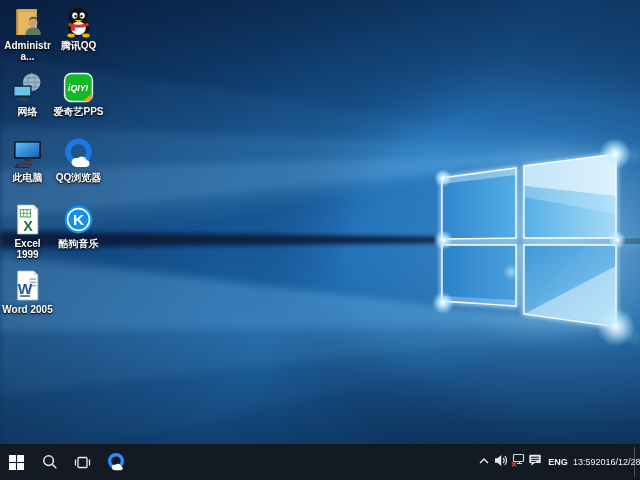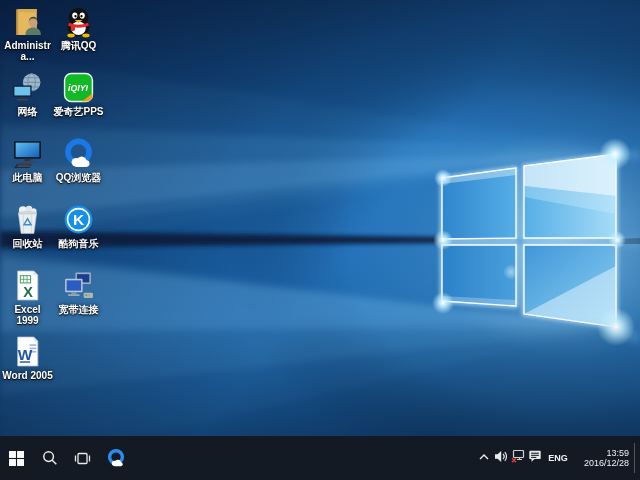--- a/index.html
+++ b/index.html
@@ -13,29 +13,29 @@
   .icon-col{display:flex;flex-direction:column;width:51px;}
   .dicon{height:66px;display:flex;flex-direction:column;align-items:center;
     padding-top:2px;box-sizing:border-box;cursor:pointer;}
   .dicon .art{width:33px;height:33px;display:block;flex:0 0 auto;}
   .dicon .art svg{width:33px;height:33px;display:block;}
   .dicon .lbl{margin-top:2px;font-size:10px;line-height:11px;color:#fff;
     text-align:center;max-width:60px;word-break:break-word;
     text-shadow:0 1px 1px rgba(0,0,0,.95),0 0 4px rgba(0,0,0,.85);font-weight:bold;}
 
   
-  .taskbar{position:absolute;left:0;right:0;bottom:0;height:44px;z-index:3;
+  .taskbar{position:absolute;left:0;right:0;bottom:0;height:36px;z-index:3;
     background:#141a23;display:flex;align-items:stretch;}
   .tb-btn{width:33px;display:flex;align-items:center;justify-content:center;cursor:pointer;}
   .tb-btn svg{display:block;}
   .tray{margin-left:auto;display:flex;align-items:center;}
   .tray-btn{width:17px;height:30px;display:flex;align-items:center;justify-content:center;cursor:pointer;}
   .tray-lang{width:30px;text-align:center;font-size:9px;font-weight:bold;color:#f0f2f4;cursor:pointer;}
   .tray-clock{width:56px;text-align:right;font-size:9px;line-height:10px;color:#f0f2f4;
-    padding-right:5px;cursor:pointer;display:flex;flex-direction:column;}
+    padding-right:5px;cursor:pointer;display:flex;flex-direction:row;}
   .show-desktop{width:5px;height:30px;border-left:1px solid rgba(255,255,255,.25);cursor:pointer;}
 </style>
 </head>
 <body>
 
 <div class="stage">
 
   <svg class="wallpaper" width="640" height="480" viewBox="0 0 640 480">
     <defs>
       <linearGradient id="bg" x1="0%" y1="0%" x2="90%" y2="55%">
@@ -183,34 +183,20 @@
             <rect x="4.5" y="5.5" width="23" height="14" fill="url(#scr1)"></rect>
             <rect x="13" y="21" width="6" height="2.5" fill="#2a3442"></rect>
             <rect x="9" y="23.5" width="14" height="1.5" fill="#3a4656"></rect>
             <path d="M6 26h14l-2 4H3z" fill="#222c38"></path>
             <path d="M6.8 27.2h12M6 28.4h12.4" stroke="#55616f" stroke-width="0.7"></path>
           </svg>
         </span>
         <span class="lbl">此电脑</span>
       </div>
 
-      <div class="dicon">
-        <span class="art">
-          <svg viewBox="0 0 32 32">
-            <circle cx="11.5" cy="7" r="3.8" fill="#eef2f5"></circle>
-            <circle cx="17.5" cy="5.8" r="3.2" fill="#dfe6ea"></circle>
-            <circle cx="22" cy="8" r="2.8" fill="#e8edf0"></circle>
-            <ellipse cx="16" cy="10" rx="9.2" ry="2.4" fill="#cfd8de"></ellipse>
-            <path d="M7.2 10.5 L9.8 29.5 h12.4 L24.8 10.5 z" fill="#e9eef1" stroke="#b4bfc7" stroke-width="0.6"></path>
-            <path d="M12 11v18M20 11v18" stroke="#d2dade" stroke-width="1"></path>
-            <path d="M16 15.2l3.4 5.8h-6.8z" fill="none" stroke="#3f8fd0" stroke-width="1.5"></path>
-          </svg>
-        </span>
-        <span class="lbl">回收站</span>
-      </div>
 
 
       <div class="dicon">
         <span class="art">
           <svg viewBox="0 0 32 32">
             <path d="M6.5 2h15.5l4 4v24H6.5z" fill="#ffffff" stroke="#b9c4cc" stroke-width="0.8"></path>
             <path d="M22 2l4 4h-4z" fill="#dce4ea"></path>
             <rect x="9" y="6.5" width="10" height="7" fill="#ffffff" stroke="#36984f" stroke-width="0.9"></rect>
             <path d="M12.3 6.5v7M15.6 6.5v7M9 10h10" stroke="#36984f" stroke-width="0.7"></path>
             <text x="16.5" y="27" font-size="14" font-weight="bold" fill="#1e7145" text-anchor="middle">X</text>
@@ -285,36 +271,20 @@
         <span class="art">
           <svg viewBox="0 0 32 32">
             <circle cx="16" cy="16" r="13.5" fill="#1590ea"></circle>
             <circle cx="16" cy="16" r="10.6" fill="none" stroke="#ffffff" stroke-width="1.6"></circle>
             <text x="16" y="21.5" font-size="15" font-weight="bold" fill="#ffffff" text-anchor="middle">K</text>
           </svg>
         </span>
         <span class="lbl">酷狗音乐</span>
       </div>
 
-      <div class="dicon">
-        <span class="art">
-          <svg viewBox="0 0 32 32">
-            <rect x="13" y="3.5" width="15" height="11" rx="1" fill="#9fb0bf"></rect>
-            <rect x="14.5" y="5" width="12" height="8" fill="#1b3e8f"></rect>
-            <rect x="3" y="9.5" width="17" height="13" rx="1" fill="#b8c6d2"></rect>
-            <rect x="4.5" y="11" width="14" height="10" fill="#2b5cc4"></rect>
-            <rect x="9" y="22.5" width="5" height="2" fill="#8a98a5"></rect>
-            <rect x="6" y="24.5" width="11" height="1.6" fill="#9fb0bf"></rect>
-            <rect x="21" y="23" width="9" height="5" rx="1" fill="#aab6c0"></rect>
-            <circle cx="23.5" cy="25.5" r="0.9" fill="#3fae49"></circle>
-            <circle cx="26.5" cy="25.5" r="0.9" fill="#d8a124"></circle>
-          </svg>
-        </span>
-        <span class="lbl">宽带连接</span>
-      </div>
 
     </div>
   </div>
 
   <div class="taskbar">
 
     <div class="tb-btn">
       <span>
         <svg width="15" height="15" viewBox="0 0 16 16">
           <rect x="0" y="0" width="7.4" height="7.4" fill="#ffffff"></rect>

